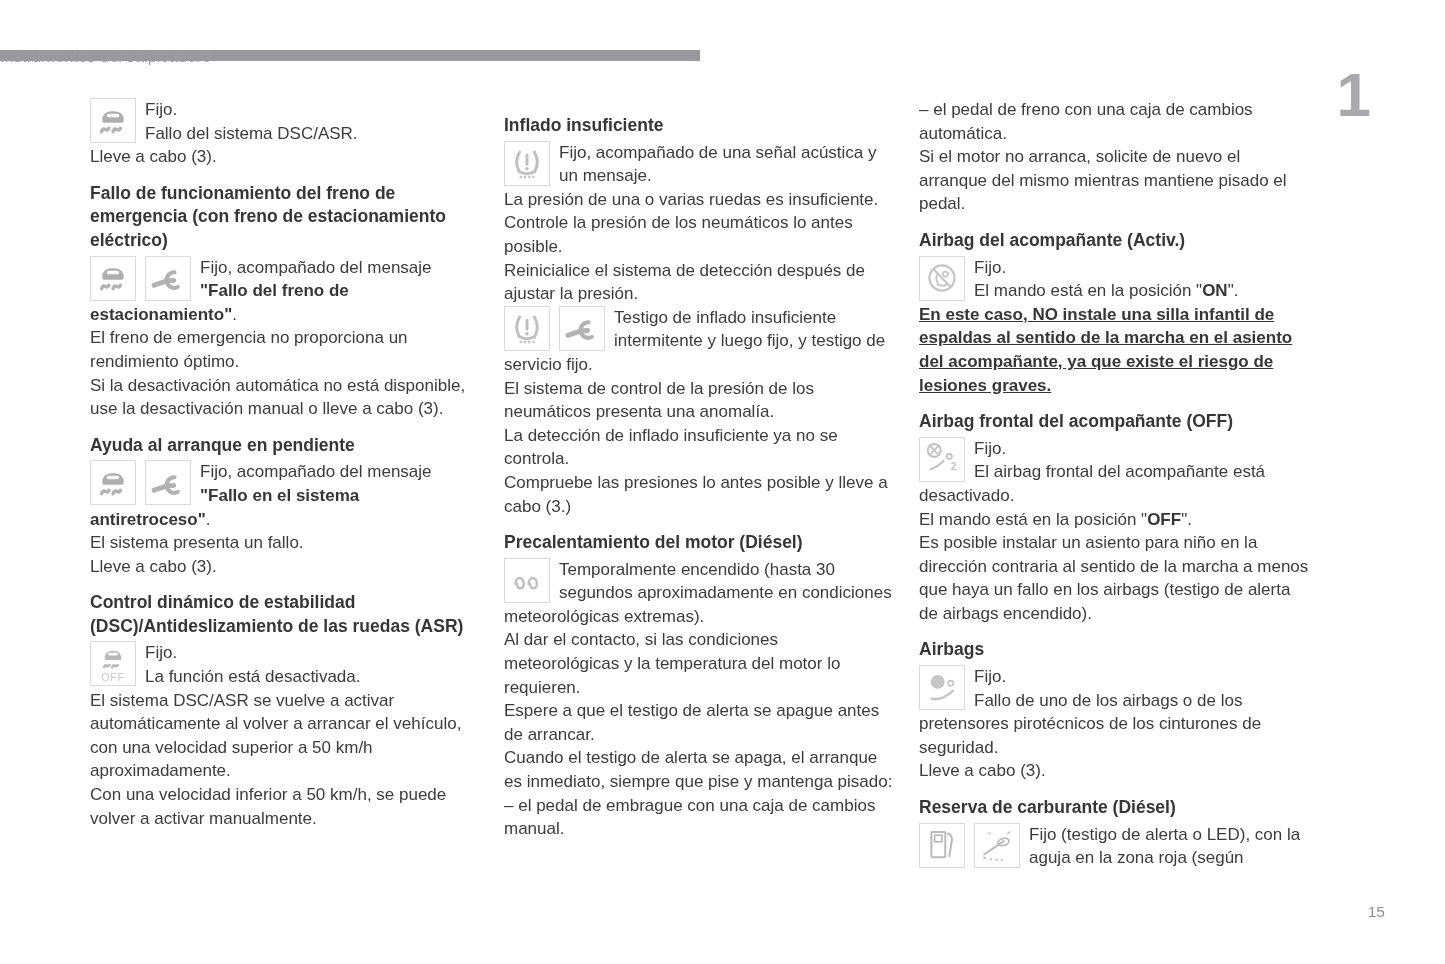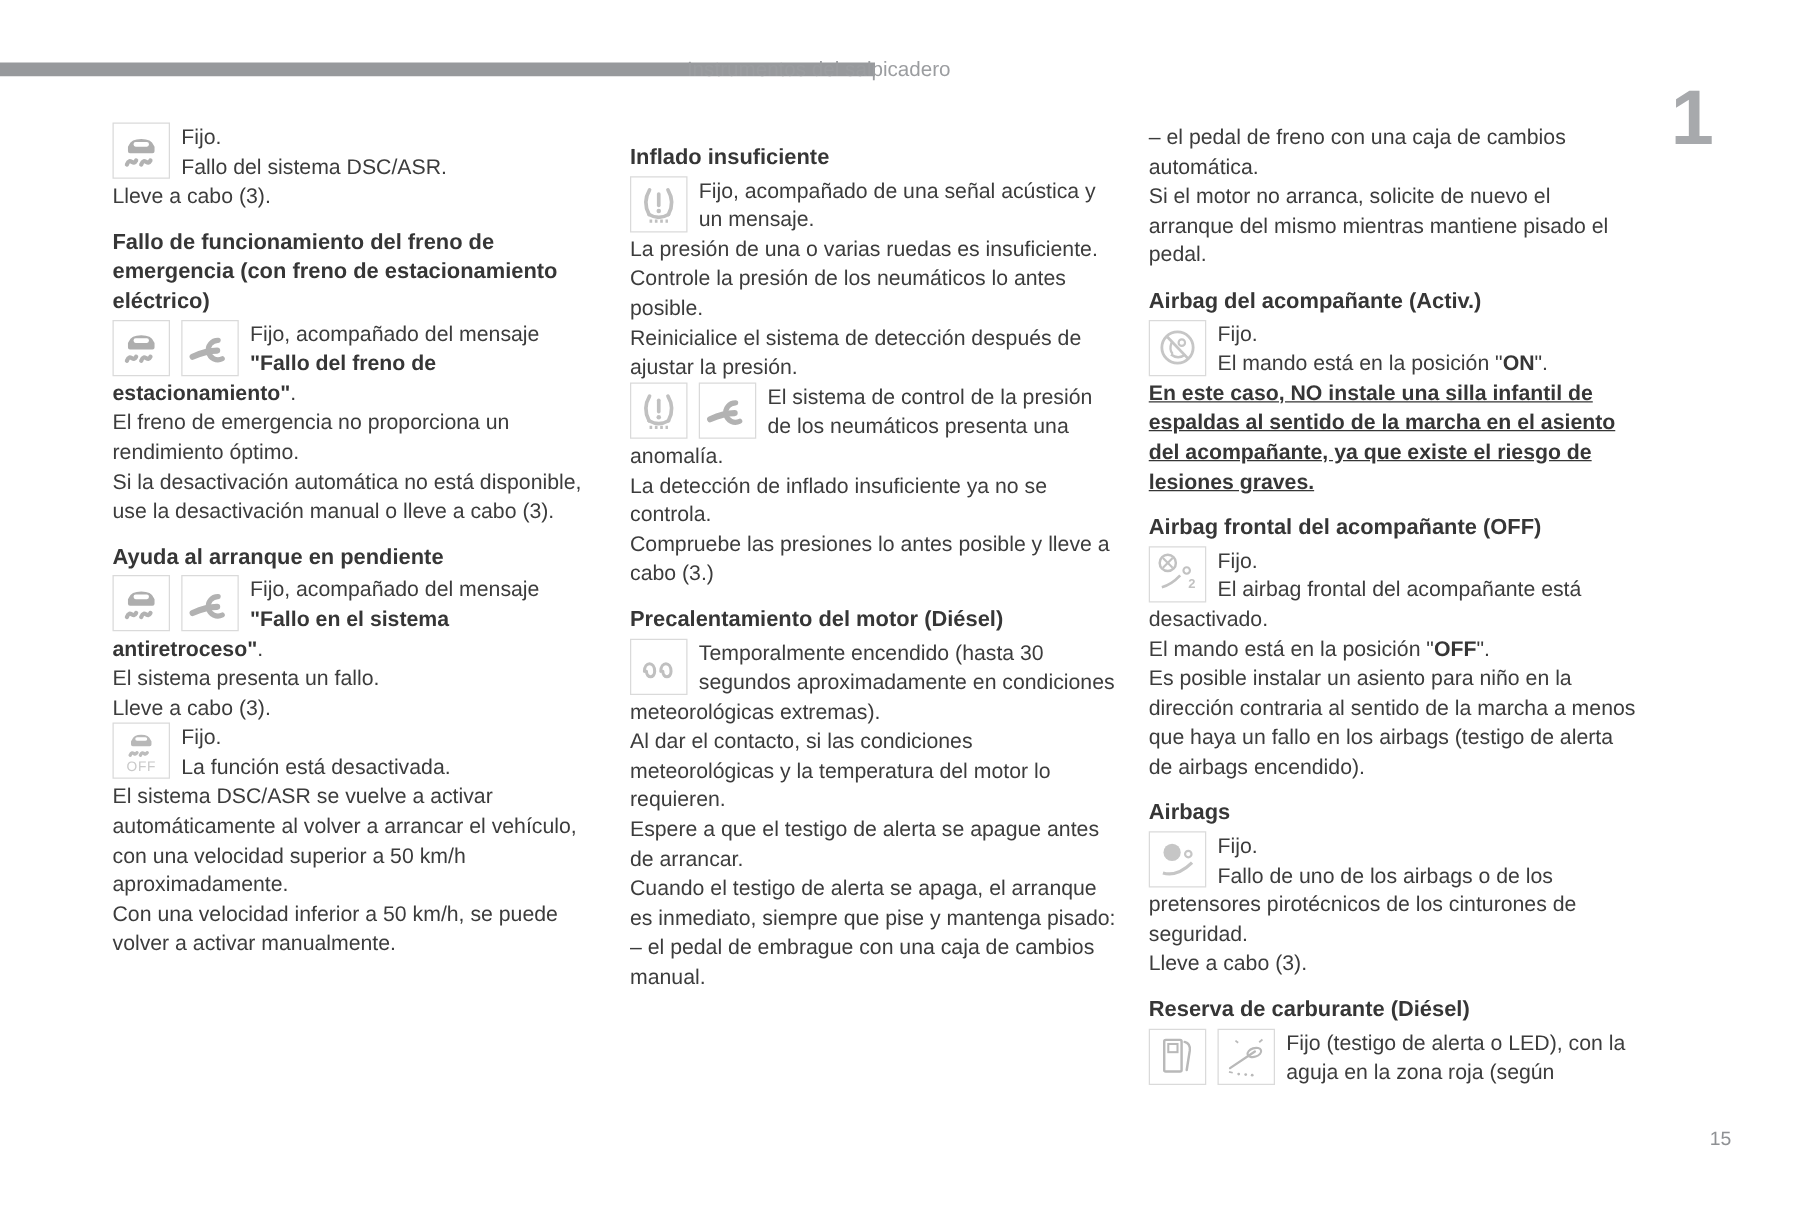--- a/index.html
+++ b/index.html
@@ -1,20 +1,20 @@
 <!DOCTYPE html>
 <html><head>
 <meta charset="utf-8">
 <style>
   * { margin:0; padding:0; box-sizing:border-box; }
   html,body { width:1445px; height:964px; }
   body { background:#ffffff; font-family:"Liberation Sans", sans-serif; color:#3c3c3c; position:relative; overflow:hidden; }
 
   .topbar { position:absolute; left:0; top:50px; width:700px; height:11px; background:#97999c; }
-  .header-title { position:absolute; top:47px; left:0; width:1310px; text-align:center; font-size:16.5px; color:#9b9da0; }
+  .header-title { position:absolute; top:47px; left:0; width:1310px; text-align:left; font-size:16.5px; color:#9b9da0; }
   .chapter-num { position:absolute; top:64px; right:74px; font-size:62px; line-height:62px; font-weight:700; color:#a7a9ac; }
   .page-num { position:absolute; top:903px; right:60px; font-size:15.5px; color:#8f9194; }
 
   .content { position:absolute; top:98px; left:90px; display:flex; }
   .col { width:388px; margin-right:26px; }
   .col.c2 { width:392px; margin-right:23px; }
   .col.c3 { width:390px; margin-right:0; }
 
   p { font-size:17px; line-height:23.6px; color:#3c3c3c; }
   h3 { font-size:17.5px; line-height:23.6px; font-weight:700; color:#363636; margin:13px 0 3px 0; }
@@ -89,20 +89,21 @@
           <path d="M5 31 C14 27 23 25 29 25" stroke="#b2b2b2" stroke-width="6" fill="none" stroke-linecap="round"></path>
           <path d="M30 15 a9.5 9.5 0 1 0 4 18" stroke="#b2b2b2" stroke-width="5" fill="none" stroke-linecap="round"></path>
         </svg>
       </span>
       <p><span>Fijo, acompañado del mensaje </span><b>"Fallo en el sistema antiretroceso"</b><span>.</span></p>
       <p>El sistema presenta un fallo.</p>
       <p>Lleve a cabo (3).</p>
     </section>
 
     <section class="entry">
+      <h3>Control dinámico de estabilidad (DSC)/Antideslizamiento de las ruedas (ASR)</h3>
       <span class="icon-box">
         <svg width="30" height="28" viewBox="0 0 44 40">
           <path d="M11 14 q2 -6 11 -6 q9 0 11 6 l1 1.5 v4 q0 2 -2 2 h-20 q-2 0 -2 -2 v-4 z" fill="#b8b8b8"></path>
           <rect x="15" y="11" width="14" height="4" rx="2" fill="#ffffff"></rect>
           <path d="M9 32 c3 -7 5 2 8 -3" stroke="#bcbcbc" stroke-width="4" fill="none" stroke-linecap="round"></path>
           <path d="M21 32 c3 -7 5 2 8 -3" stroke="#bcbcbc" stroke-width="4" fill="none" stroke-linecap="round"></path>
         </svg>
         <span class="off-label">OFF</span>
       </span>
       <p>Fijo.</p>
@@ -147,20 +148,21 @@
           <circle cx="22" cy="29" r="2.2" fill="#c0c0c0"></circle>
           <path d="M13 39 h18" stroke="#c0c0c0" stroke-width="3" stroke-dasharray="2.6 2.6"></path>
         </svg>
       </span>
       <span class="icon-box">
         <svg width="36" height="36" viewBox="0 0 44 44">
           <path d="M5 31 C14 27 23 25 29 25" stroke="#b2b2b2" stroke-width="6" fill="none" stroke-linecap="round"></path>
           <path d="M30 15 a9.5 9.5 0 1 0 4 18" stroke="#b2b2b2" stroke-width="5" fill="none" stroke-linecap="round"></path>
         </svg>
       </span>
+      <p>Testigo de inflado insuficiente intermitente y luego fijo, y testigo de servicio fijo.</p>
       <p>El sistema de control de la presión de los neumáticos presenta una anomalía.</p>
       <p>La detección de inflado insuficiente ya no se controla.</p>
       <p>Compruebe las presiones lo antes posible y lleve a cabo (3.)</p>
     </section>
 
     <section class="entry">
       <h3>Precalentamiento del motor (Diésel)</h3>
       <span class="icon-box">
         <svg width="36" height="36" viewBox="0 0 44 44">
           <path d="M8 27 c0 -10 10 -10 10 0 c0 7 -8 7 -8 0" fill="none" stroke="#c0c0c0" stroke-width="3" stroke-linecap="round"></path>

